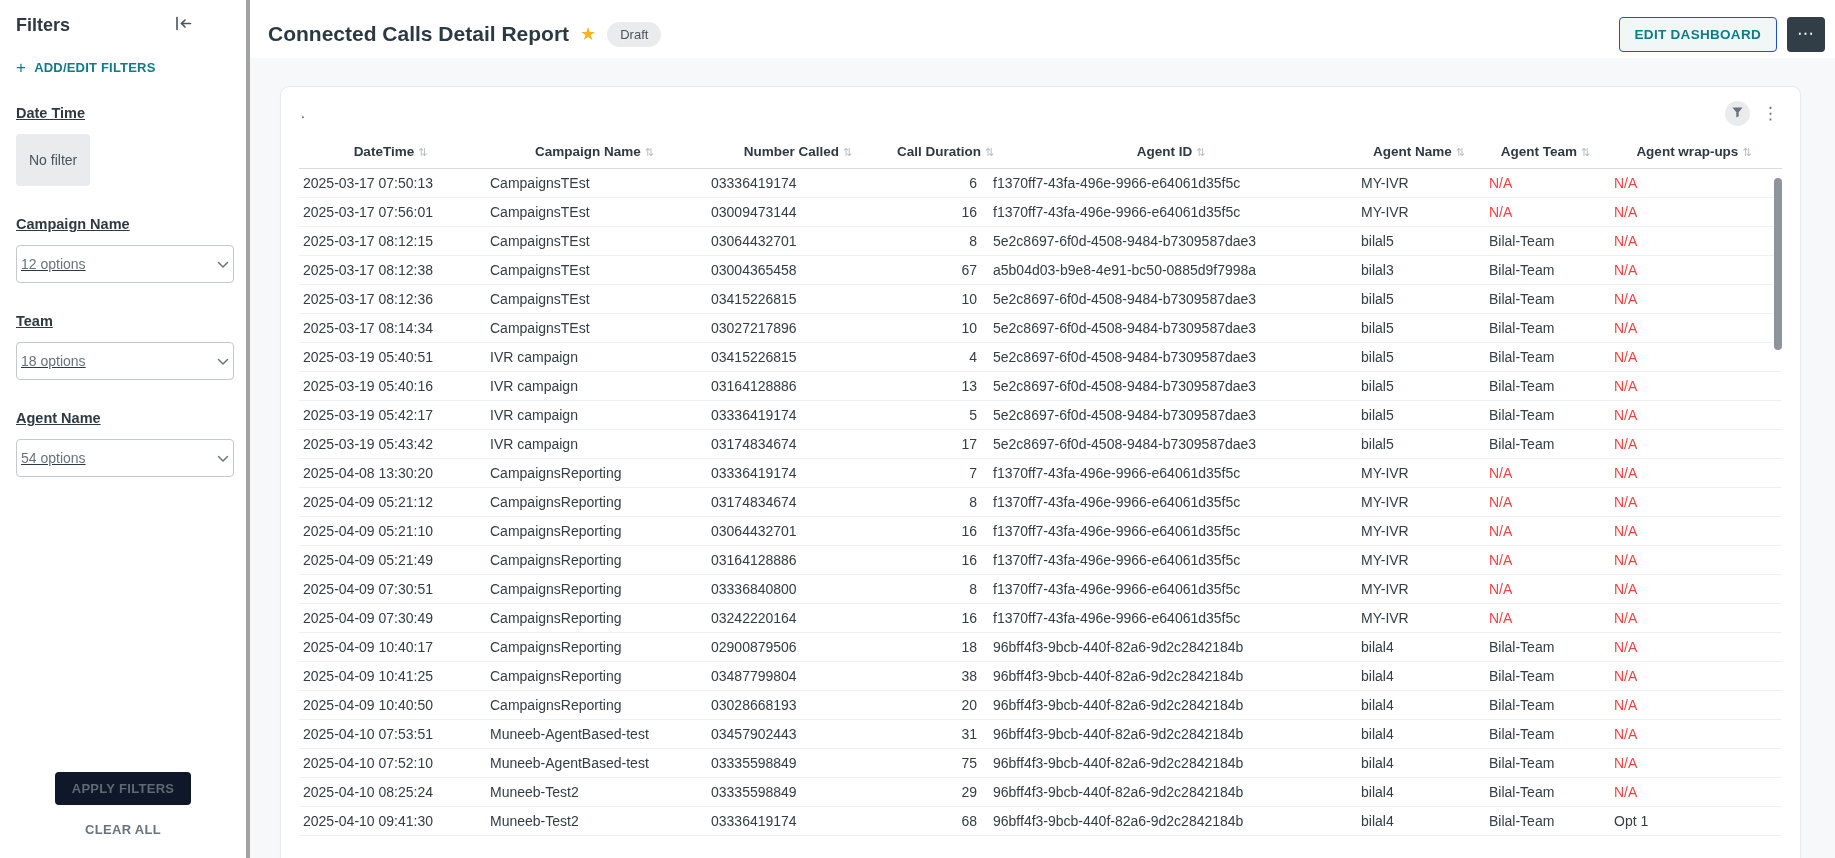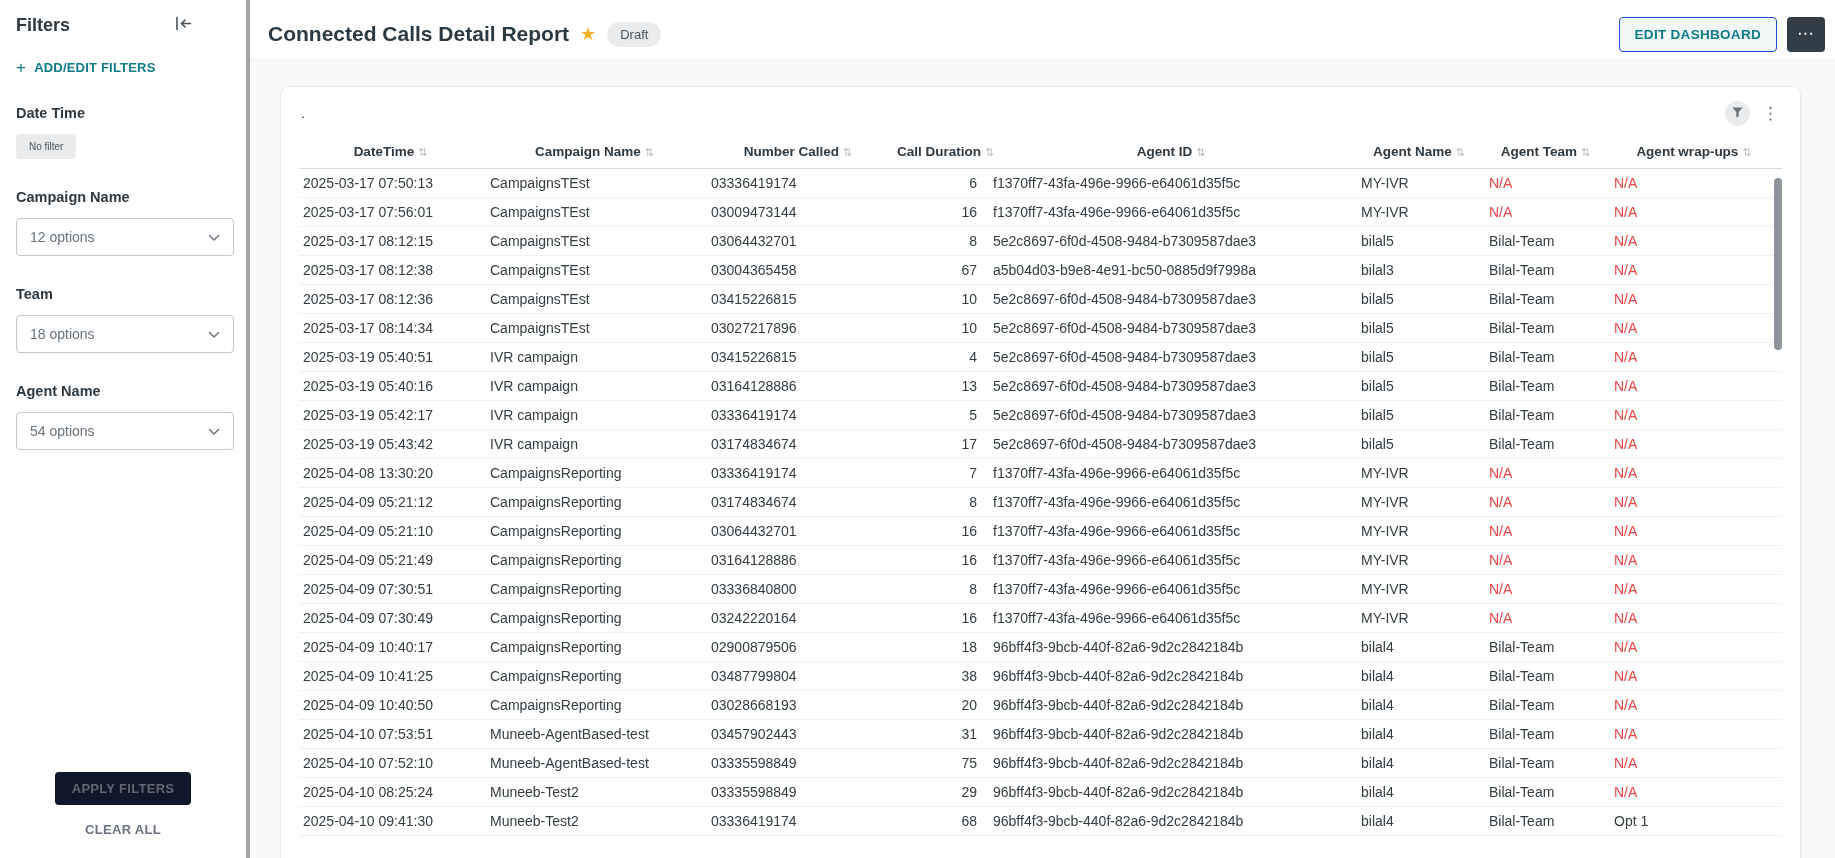--- a/index.html
+++ b/index.html
@@ -20,30 +20,30 @@
   .sidebar-head { display:flex; justify-content:space-between; align-items:center; }
   .sidebar-title { font-size:18px; font-weight:700; color:#2f3941; margin:0; }
   .collapse-btn { background:none; border:none; padding:2px 4px; cursor:pointer; margin-right:34px; }
   .add-filters {
     display:flex; align-items:center; gap:8px; margin-top:24px;
     background:none; border:none; padding:0; cursor:pointer;
     color:#0e7c86; font-size:13px; font-weight:700; letter-spacing:.2px;
     font-family:"Liberation Sans", sans-serif;
   }
   .add-filters .plus { font-size:17px; font-weight:400; line-height:13px; }
-  .filter-group { margin-top:30px; }
+  .filter-group { margin-top:30px;text-decoration:underline; }
   .filter-label { font-size:14.5px; font-weight:700; color:#2f3941; margin-bottom:13px; }
   .chip {
     display:inline-block; background:#e9ebed; color:#49545c;
-    border-radius:4px; padding:7px 13px; font-size:10px; cursor:pointer;
+    border-radius:4px; padding:18px 13px; font-size:14px; cursor:pointer;
   }
   .select {
     height:38px; width:218px; border:1px solid #c2c8cc; border-radius:4px;
     background:#fff; display:flex; align-items:center; justify-content:space-between;
-    padding:0 13px; color:#68737d; font-size:14px; cursor:pointer;
+    padding:0 4px; color:#68737d; font-size:14px; cursor:pointer;
   }
   .sidebar-footer {
     position:absolute; left:0; right:0; bottom:20px;
     display:flex; flex-direction:column; align-items:center; gap:16px;
   }
   .apply-btn {
     background:#0f172a; color:#5d6a72; border:none; border-radius:4px;
     font-size:13px; font-weight:700; letter-spacing:.3px; padding:9px 17px;
     cursor:pointer; font-family:"Liberation Sans", sans-serif;
   }

